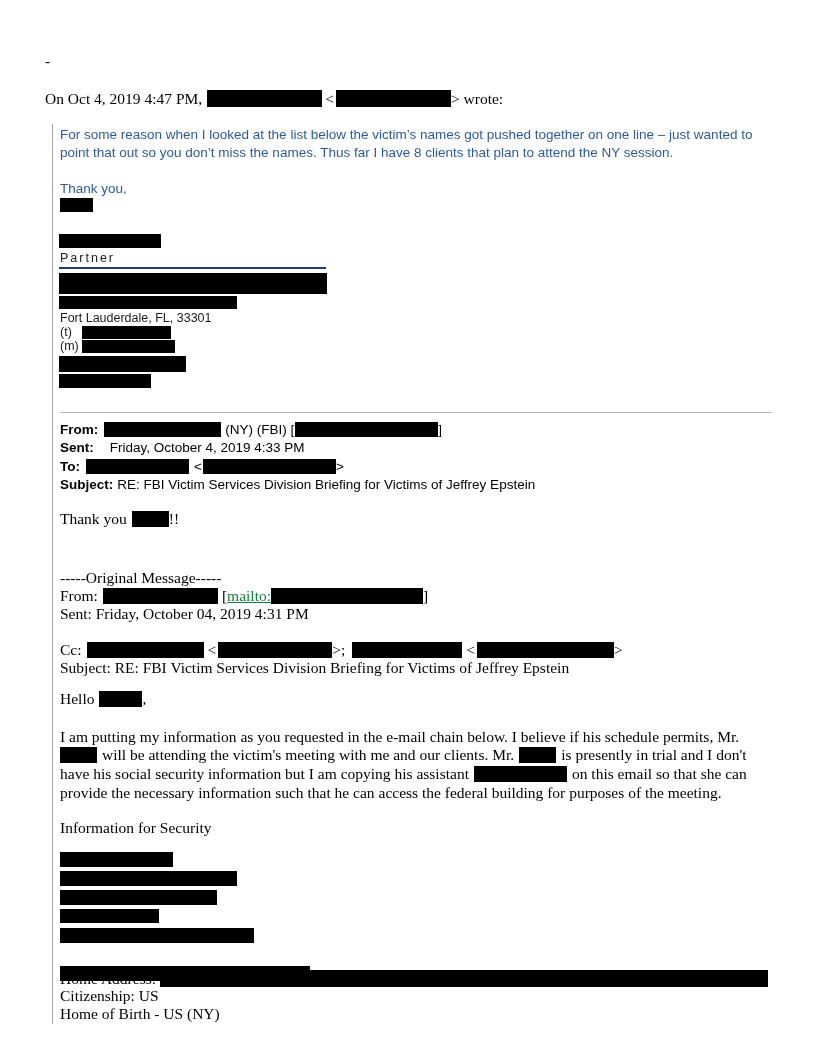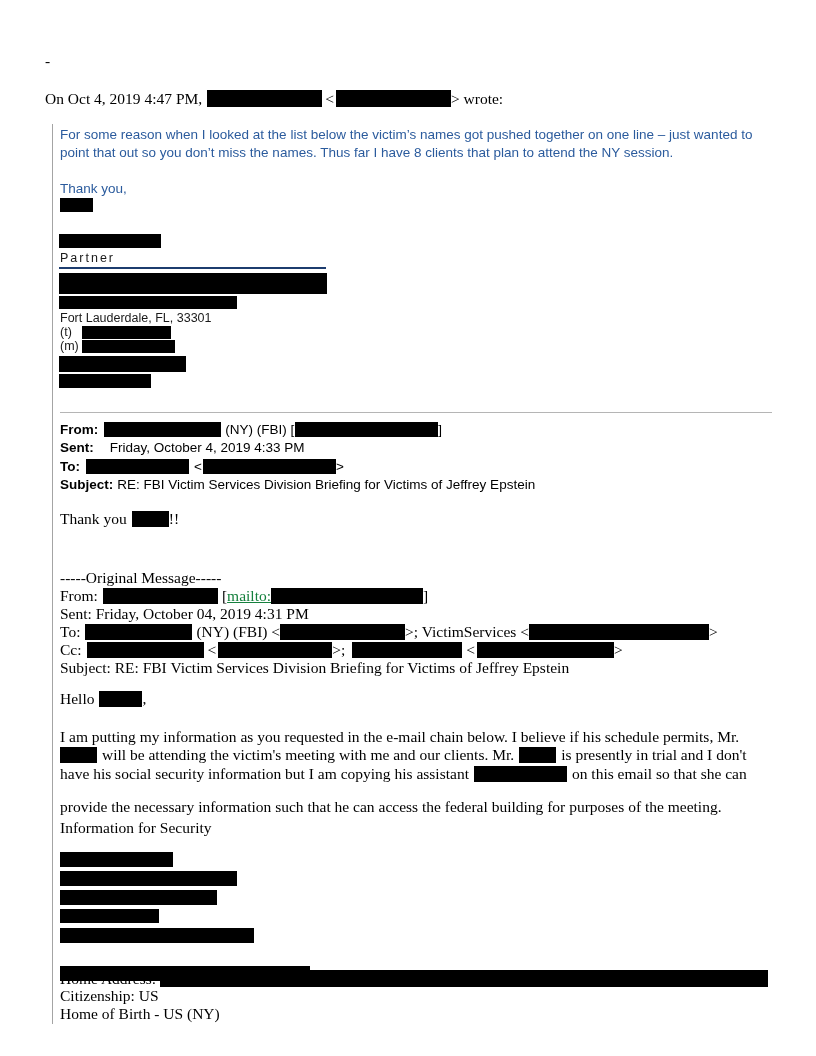--- a/index.html
+++ b/index.html
@@ -68,40 +68,37 @@
 
   <div class="row serif" style="left:60px;top:509px;">
     <span>Thank you</span><span class="red" style="width:37px;height:16px;margin-left:5px;"></span><span>!!</span>
   </div>
 
   <div class="row serif" style="left:60px;top:568px;">-----Original Message-----</div>
   <div class="row serif" style="left:60px;top:586px;">
     <span>From:</span><span class="red" style="width:115px;height:16px;margin-left:5px;margin-right:4px;"></span><span>[</span><span class="link">mailto:</span><span class="red" style="width:152px;height:16px;"></span><span>]</span>
   </div>
   <div class="row serif" style="left:60px;top:604px;">Sent: Friday, October 04, 2019 4:31 PM</div>
-  <div class="row serif" style="left:60px;top:622px;">
-    <span>To:</span><span class="red" style="width:107px;height:16px;margin-left:5px;margin-right:4px;"></span><span>(NY) (FBI) &lt;</span><span class="red" style="width:125px;height:16px;"></span><span>&gt;; VictimServices &lt;</span><span class="red" style="width:180px;height:16px;"></span><span>&gt;</span>
-  </div>
   <div class="row serif" style="left:60px;top:640px;">
     <span>Cc:</span><span class="red" style="width:117px;height:16px;margin-left:5px;margin-right:4px;"></span><span>&lt;</span><span class="red" style="width:114px;height:16px;margin-left:2px;"></span><span>&gt;;</span><span class="red" style="width:110px;height:16px;margin-left:7px;margin-right:4px;"></span><span>&lt;</span><span class="red" style="width:137px;height:16px;margin-left:2px;"></span><span>&gt;</span>
   </div>
   <div class="row serif" style="left:60px;top:658px;">Subject: RE: FBI Victim Services Division Briefing for Victims of Jeffrey Epstein</div>
 
   <div class="row serif" style="left:60px;top:689px;">
     <span>Hello</span><span class="red" style="width:43px;height:16px;margin-left:5px;"></span><span>,</span>
   </div>
 
   <div class="row serif" style="left:60px;top:727px;">I am putting my information as you requested in the e-mail chain below. I believe if his schedule permits, Mr.</div>
   <div class="row serif" style="left:60px;top:745px;">
     <span class="red" style="width:37px;height:16px;margin-right:5px;"></span><span>will be attending the victim's meeting with me and our clients. Mr.</span><span class="red" style="width:37px;height:16px;margin-left:5px;margin-right:5px;"></span><span>is presently in trial and I don't</span>
   </div>
   <div class="row serif" style="left:60px;top:764px;">
     <span>have his social security information but I am copying his assistant</span><span class="red" style="width:93px;height:16px;margin-left:5px;margin-right:5px;"></span><span>on this email so that she can</span>
   </div>
-  <div class="row serif" style="left:60px;top:783px;margin-top:14px;">provide the necessary information such that he can access the federal building for purposes of the meeting.</div>
+  <div class="row serif" style="left:60px;top:783px;">provide the necessary information such that he can access the federal building for purposes of the meeting.</div>
 
   <div class="row serif" style="left:60px;top:818px;">Information for Security</div>
 
   <div class="redb" style="left:60px;top:852px;width:113px;height:15px;"></div>
   <div class="redb" style="left:60px;top:871px;width:177px;height:15px;"></div>
   <div class="redb" style="left:60px;top:890px;width:157px;height:15px;"></div>
   <div class="redb" style="left:60px;top:909px;width:99px;height:14px;"></div>
   <div class="redb" style="left:60px;top:928px;width:194px;height:15px;"></div>
 
   <div class="row serif" style="left:60px;top:944px;margin-top:25px;">

